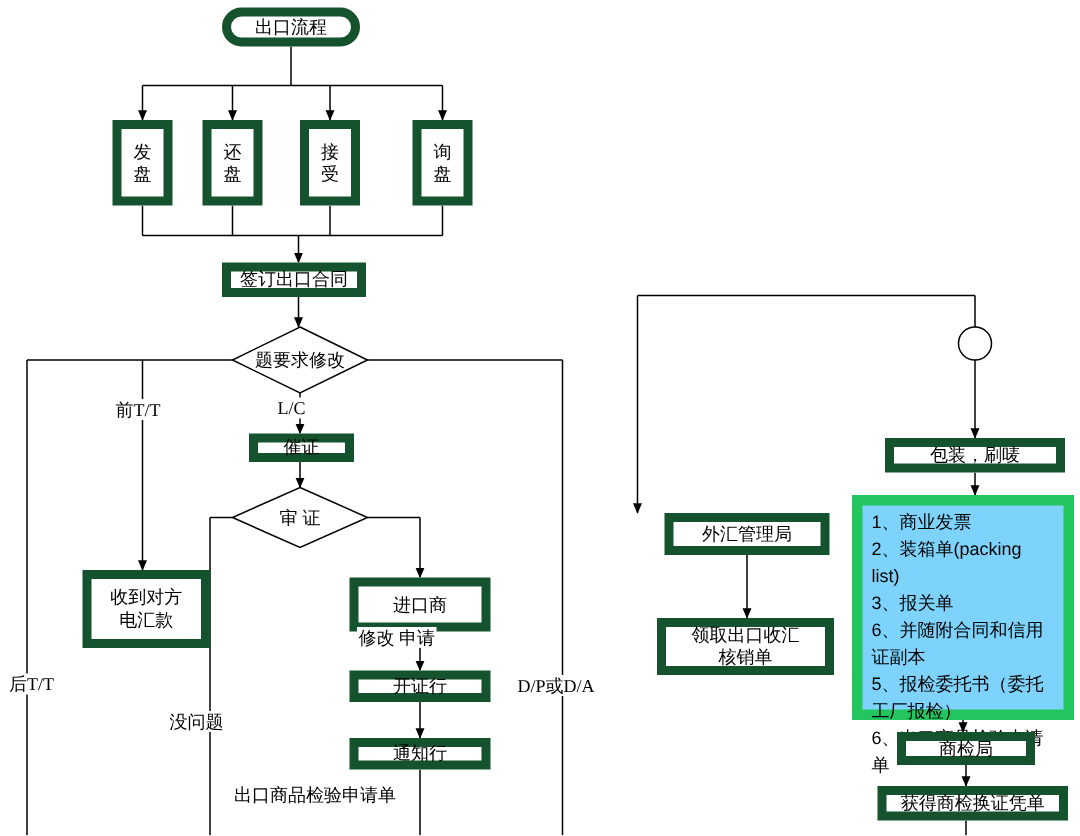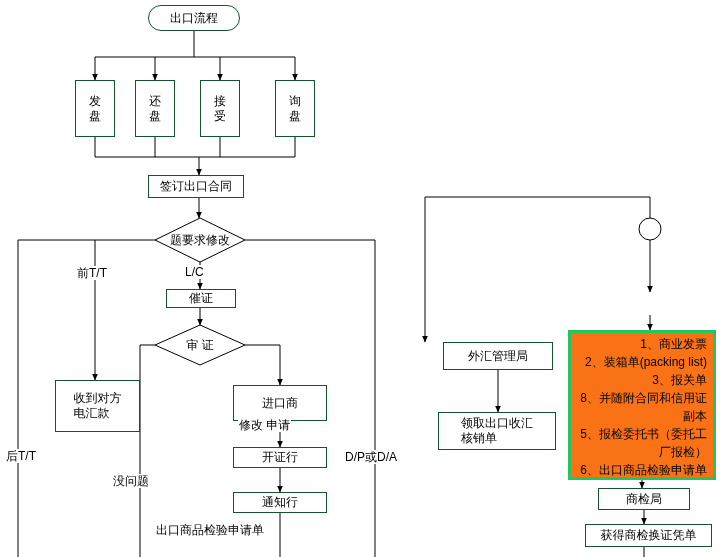--- a/index.html
+++ b/index.html
@@ -3,27 +3,27 @@
 <meta charset="utf-8">
 <style>
   * { margin:0; padding:0; box-sizing:border-box; }
   html,body { background:#fff; }
   body { font-family:"Liberation Sans","DejaVu Sans",sans-serif; color:#000; }
   .canvas { position:relative; width:720px; height:557px; background:#fff; overflow:hidden; font-size:12px; }
   .wires { position:absolute; left:0; top:0; z-index:0; }
   .wires line, .wires polygon, .wires circle { stroke:#000; stroke-width:1; }
   .wires line { fill:none; }
   .wires polygon, .wires circle { fill:#fff; }
-  .node { position:absolute; border:1px solid #14532d; background:#fff; display:flex; align-items:center;
-          justify-content:center; white-space:pre-line; z-index:1; line-height:15px; }
+  .node { position:absolute; border:6px solid #14532d; background:#fff; display:flex; align-items:center;
+          justify-content:center; text-align:center; white-space:pre-line; z-index:1; line-height:15px; }
   .terminal { border-radius:13px; }
   .dlabel { position:absolute; z-index:2; text-align:center; white-space:pre-line; line-height:14px; background:transparent; }
-  .elabel { position:absolute; z-index:1; white-space:pre-line; line-height:14px; background:#fff; padding:0 1px; }
-  .docbox { position:absolute; border:3px solid #22c55e; background:#f97316; z-index:1; padding:2px 6px;
-            line-height:18px; text-align:right; }
+  .elabel { position:absolute; z-index:1; white-space:pre-line; line-height:14px; background:#fff; padding:0 1px;font-family:Liberation Serif, serif; }
+  .docbox { position:absolute; border:7px solid #22c55e; background:#7dd3fc; z-index:1; padding:2px 6px;
+            line-height:18px; text-align:left; }
 </style>
 </head>
 <body>
 
 <div class="canvas">
 
   <svg class="wires" width="720" height="557" viewBox="0 0 720 557">
     <defs>
       <marker id="arrow" markerWidth="8" markerHeight="8" refX="6.5" refY="3" orient="auto" markerUnits="userSpaceOnUse">
         <path d="M0,0 L7,3 L0,6 Z" fill="#000"></path>
@@ -98,31 +98,32 @@
 
   <div class="dlabel" style="left:155px;top:338px;width:90px">审 证</div>
 
   <div class="node" style="left:55px;top:380px;width:85px;height:52px">收到对方
 电汇款</div>
 
   <div class="node" style="left:233px;top:385px;width:94px;height:36px">进口商</div>
   <div class="node" style="left:233px;top:447px;width:94px;height:21px">开证行</div>
   <div class="node" style="left:233px;top:492px;width:94px;height:21px">通知行</div>
 
+  <div class="node" style="left:590px;top:292px;width:120px;height:23px">包装，刷唛</div>
 
   <div class="node" style="left:443px;top:342px;width:110px;height:28px">外汇管理局</div>
 
   <div class="node" style="left:438px;top:412px;width:118px;height:38px">领取出口收汇
 核销单</div>
 
   <div class="docbox" style="left:568px;top:330px;width:148px;height:150px">
       <div>1、商业发票</div>
       <div>2、装箱单(packing list)</div>
       <div>3、报关单</div>
-      <div>8、并随附合同和信用证副本</div>
+      <div>6、并随附合同和信用证副本</div>
       <div>5、报检委托书（委托工厂报检）</div>
       <div>6、出口商品检验申请单</div>
     </div>
 
   <div class="node" style="left:598px;top:488px;width:92px;height:22px">商检局</div>
 
   <div class="node" style="left:585px;top:524px;width:127px;height:23px">获得商检换证凭单</div>
 
   <div class="elabel" style="left:76px;top:266px">前T/T</div>
   <div class="elabel" style="left:184px;top:265px">L/C</div>

